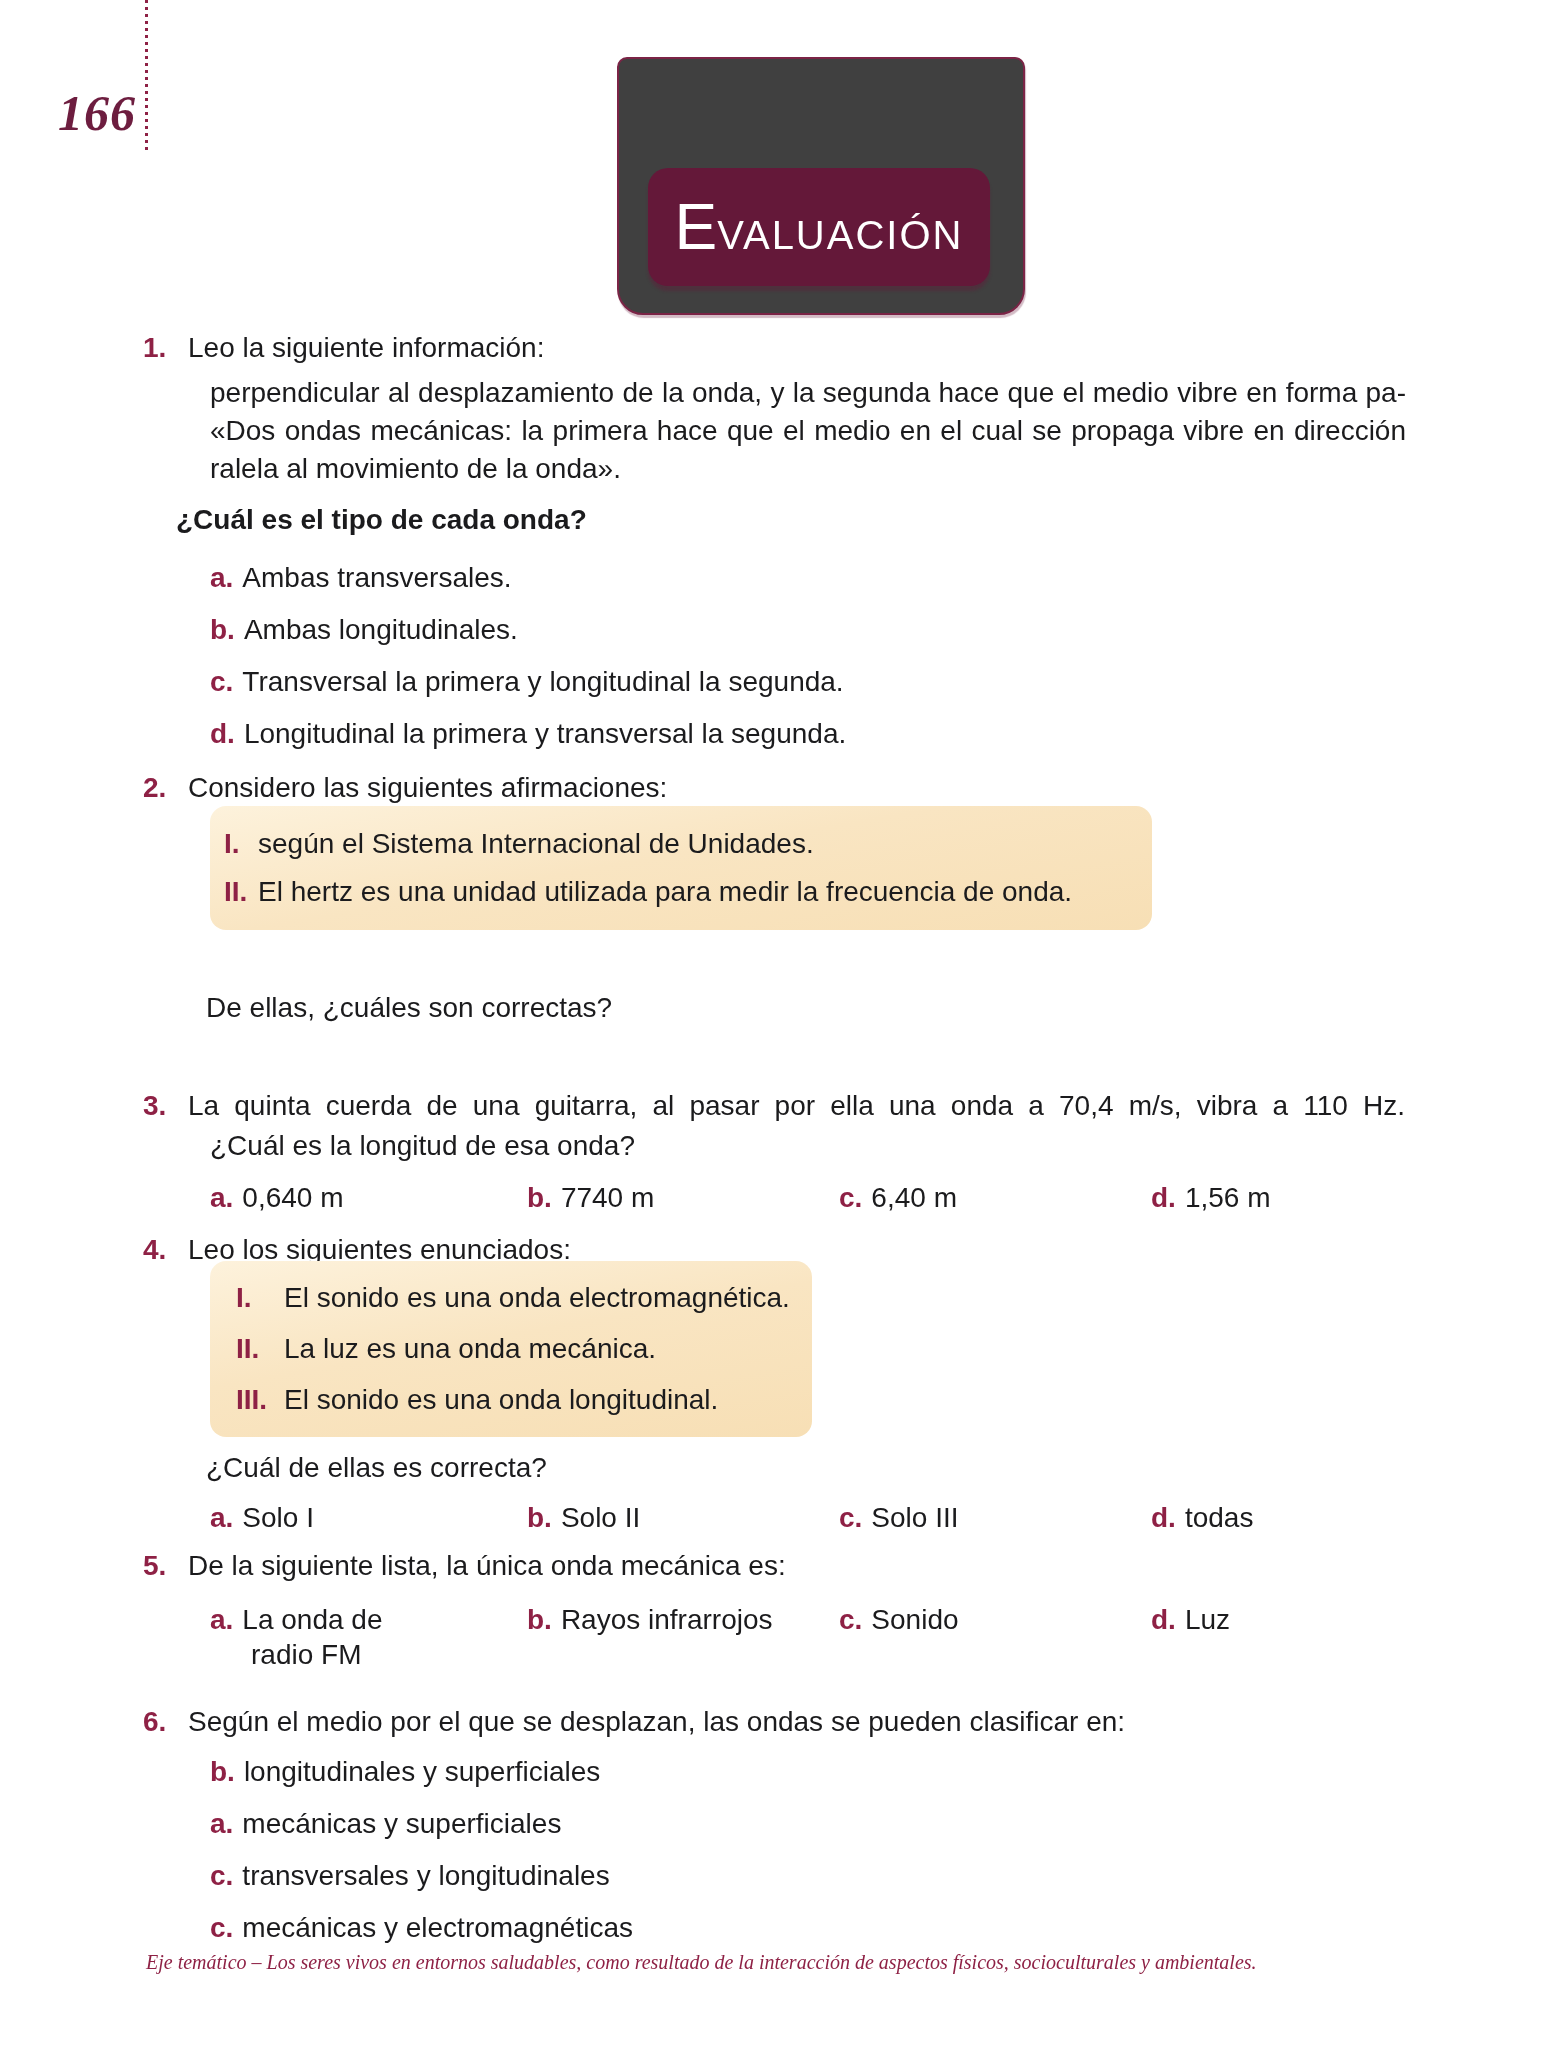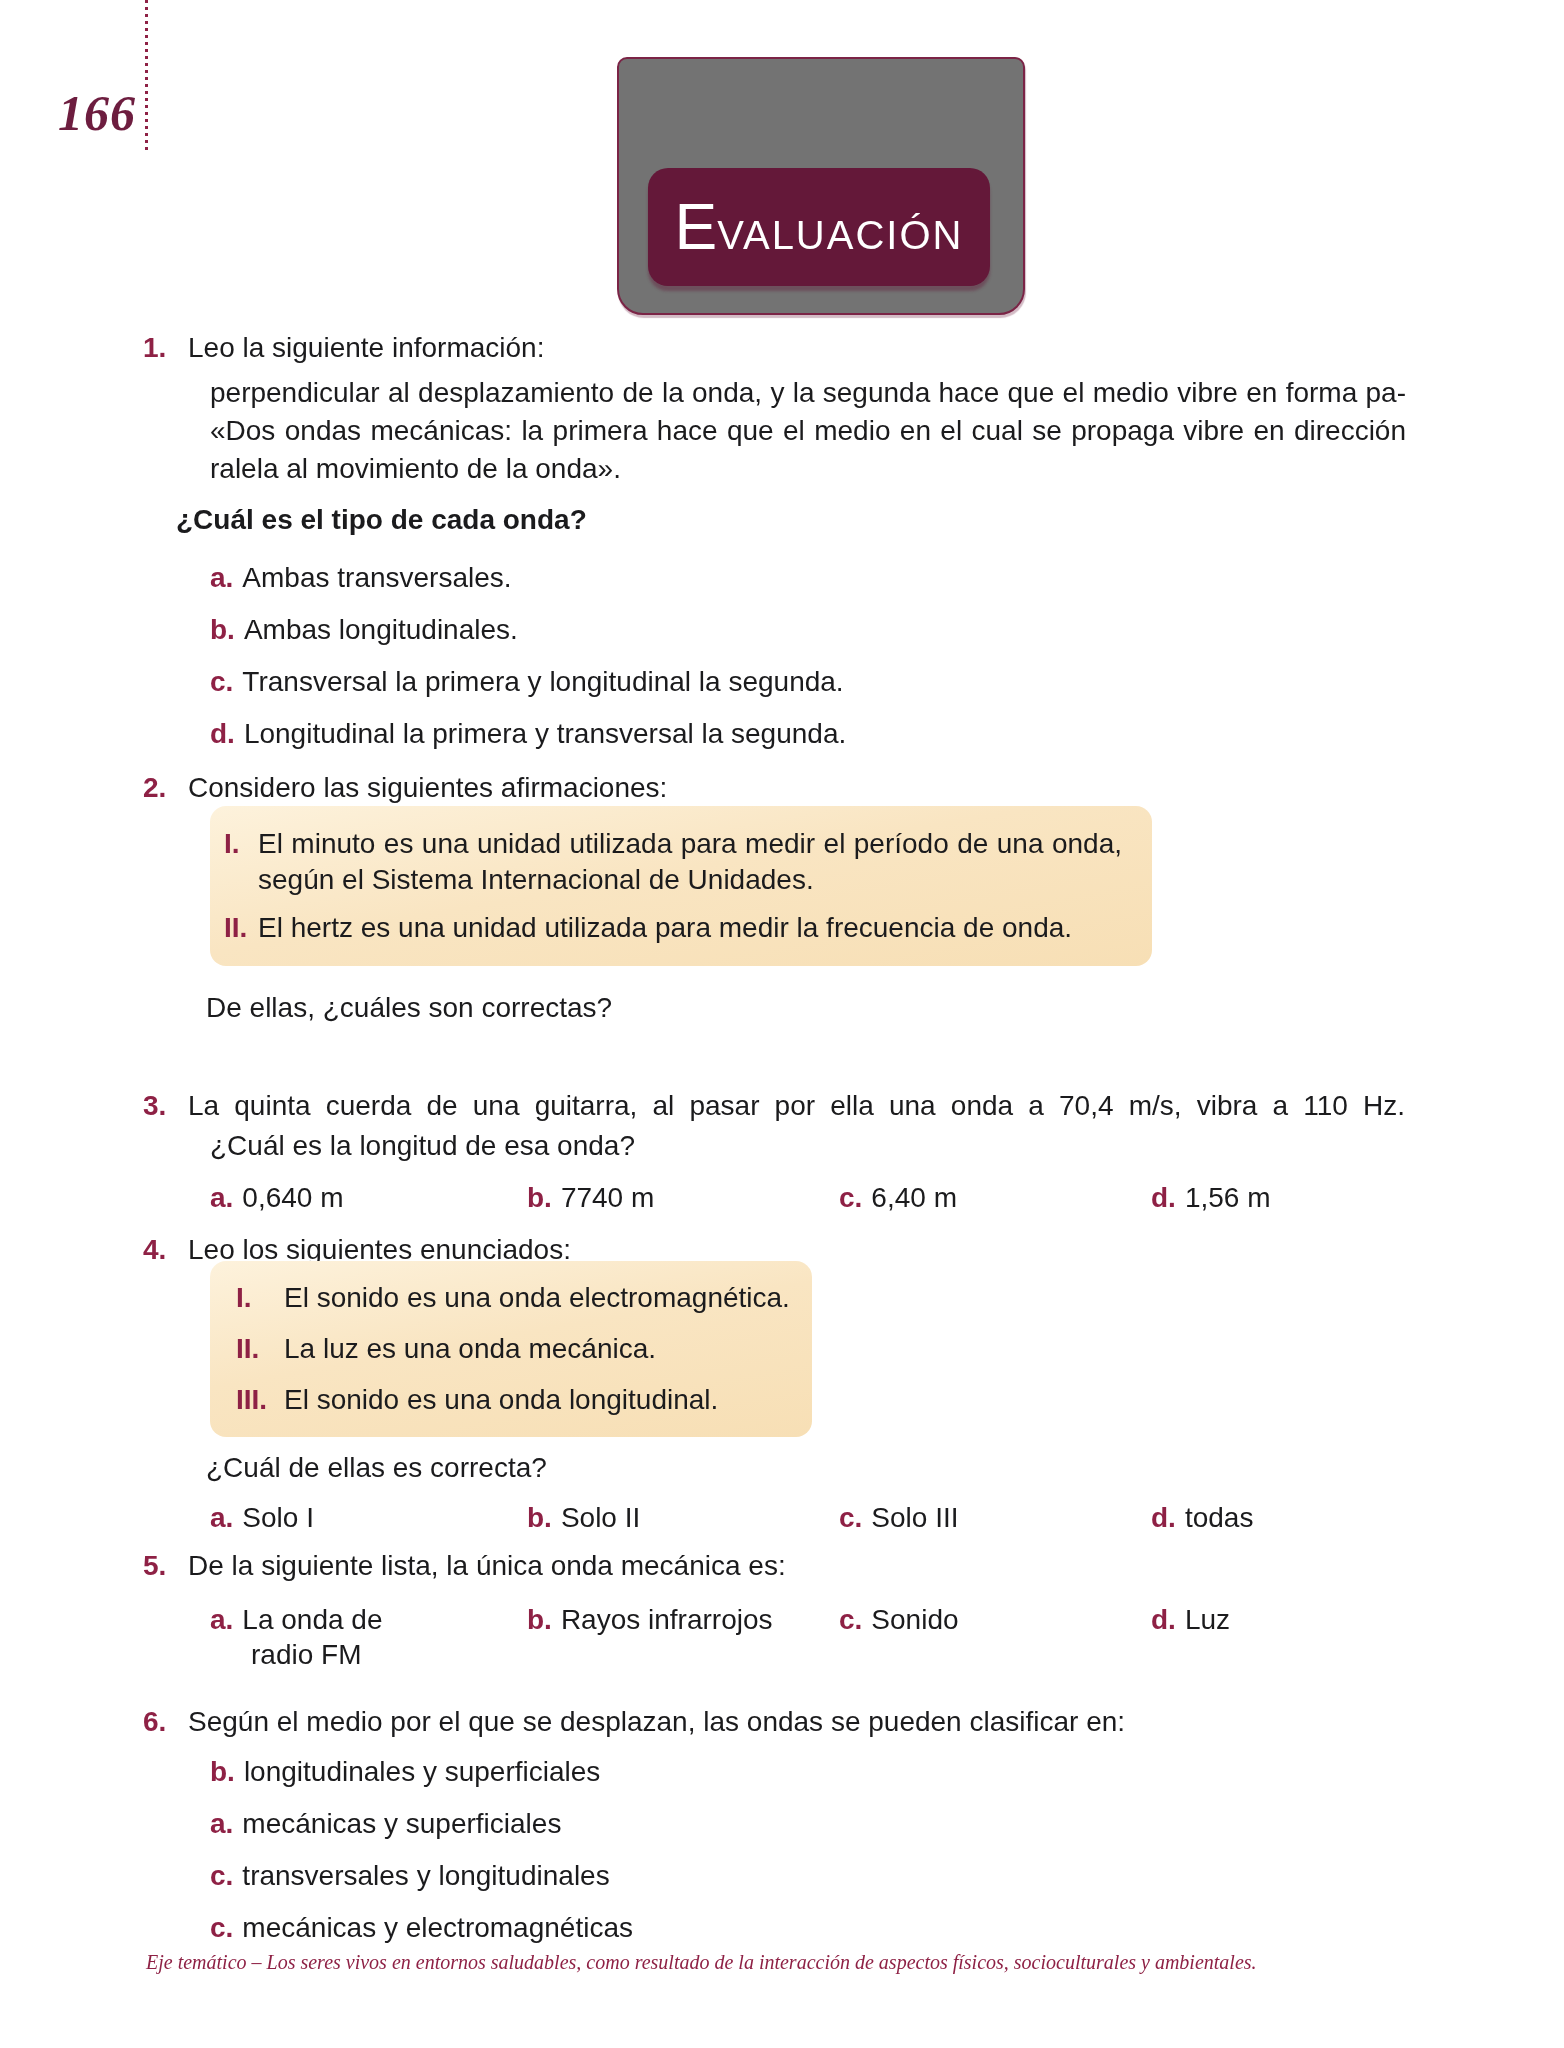--- a/index.html
+++ b/index.html
@@ -15,21 +15,21 @@
     font-size:50px; color:#6d1d3f; letter-spacing:1px;font-style:italic;
   }
   .dotted-rule {
     position:absolute; left:145px; top:0; width:3px; height:150px;
     background-image:repeating-linear-gradient(to bottom,#8e2145 0 3px,transparent 3px 7px);
   }
 
   
   .eval-panel {
     position:absolute; left:617px; top:57px; width:404px; height:254px;
-    border:2px solid #7b2446; border-radius:10px 10px 26px 26px; background:#737373;
+    border:2px solid #7b2446; border-radius:10px 10px 26px 26px; background:#404040;
     box-shadow:1px 3px 1px rgba(109,29,63,.3);
   }
   .eval-badge {
     position:absolute; left:29px; top:109px; width:342px; height:118px;
     background:#641839; border-radius:20px; box-shadow:0 5px 3px rgba(101,24,57,.4);
     display:flex; align-items:center; justify-content:center; color:#ffffff;
   }
   .badge-text { white-space:nowrap; }
   .badge-text .big   { font-size:64px; font-weight:400; }
   .badge-text .small { font-size:40px; font-weight:400; letter-spacing:2px; }
@@ -113,21 +113,20 @@
   </div>
 
   <div class="q-row" style="top:768px">
     <span class="q-num">2.</span>
     <div class="q-body">Considero las siguientes afirmaciones:</div>
   </div>
 
   <div class="cream-box box1">
     <div class="stmt">
       <span class="numeral">I.</span>
-      <div class="just">El minuto es una unidad utilizada para medir el período de una onda,</div>
       <div>según el Sistema Internacional de Unidades.</div>
     </div>
     <div class="stmt">
       <span class="numeral">II.</span>
       <div>El hertz es una unidad utilizada para medir la frecuencia de onda.</div>
     </div>
   </div>
 
   <div class="subq" style="left:206px; top:990px">De ellas, ¿cuáles son correctas?</div>
 

